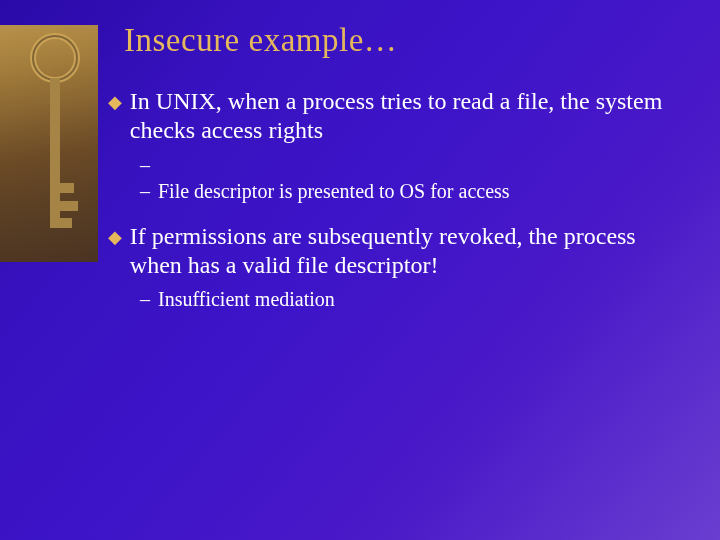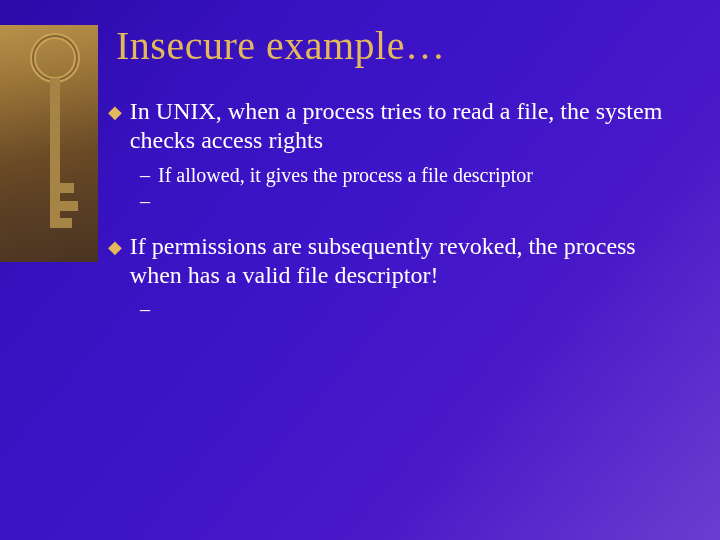--- a/index.html
+++ b/index.html
@@ -30,23 +30,23 @@
     left: 30px;
     top: 8px;
   }
   .content {
     position: absolute;
     left: 108px;
     top: 22px;
     right: 30px;
   }
   .title {
-    font-size: 40px;
+    font-size: 33px;
     color: #e6b85c;
-    margin: 0 0 28px 8px;
+    margin: 0 0 28px 16px;
     font-weight: normal;
     letter-spacing: 0.5px;
   }
   .bullet-block {
     margin-bottom: 18px;
   }
   .bullet-main {
     display: flex;
     align-items: flex-start;
     font-size: 24px;
@@ -99,34 +99,35 @@
     <h1 class="title">Insecure example…</h1>
 
     <div class="bullet-block">
       <div class="bullet-main">
         <span class="diamond">◆</span>
         <span>In UNIX, when a process tries to read a file, the system checks access rights</span>
       </div>
       <div class="sub-list">
         <div class="sub-item">
           <span class="dash">–</span>
-          <span>If allowed, it gives the process a file descriptor</span>
         </div>
         <div class="sub-item">
           <span class="dash">–</span>
+          <span>File descriptor is presented to OS for access</span>
         </div>
       </div>
     </div>
 
     <div class="bullet-block">
       <div class="bullet-main">
         <span class="diamond">◆</span>
         <span>If permissions are subsequently revoked, the process when has a valid file descriptor!</span>
       </div>
       <div class="sub-list">
         <div class="sub-item">
           <span class="dash">–</span>
+          <span>Insufficient mediation</span>
         </div>
       </div>
     </div>
 
   </div>
 </div>
 
 </body></html>

